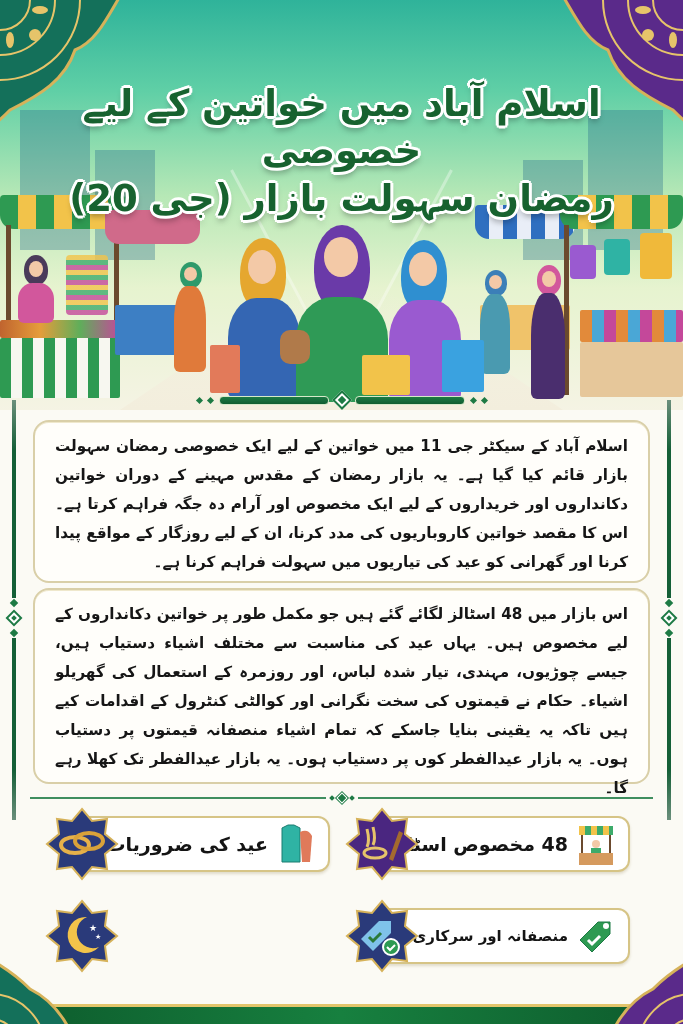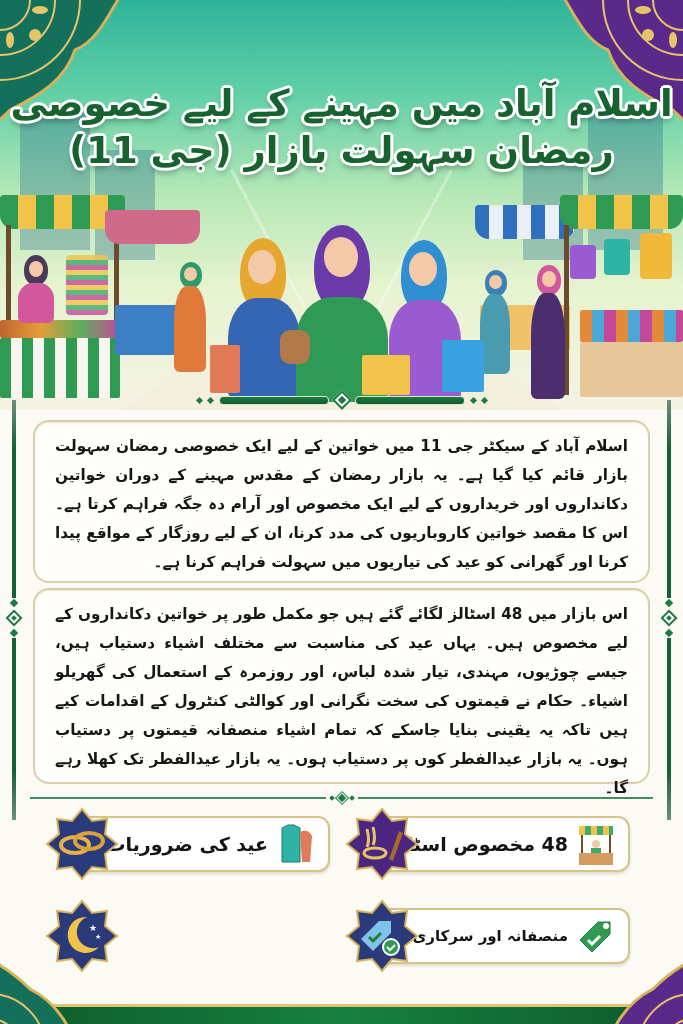--- a/index.html
+++ b/index.html
@@ -219,22 +219,22 @@
         <circle cx="130" cy="20" r="80"></circle>
     </g>
     <g fill="#e6c46a">
       <ellipse cx="90" cy="30" rx="8" ry="4"></ellipse>
         <ellipse cx="120" cy="60" rx="4" ry="8"></ellipse>
         <ellipse cx="95" cy="55" rx="6" ry="6"></ellipse>
     </g>
   </svg>
 
   <div class="title-wrap">
-    <div class="title-line">اسلام آباد میں مہینے کے لیے خصوصی</div>
-    <div class="title-line">رمضان سہولت بازار (جی 11)</div>
+    <div class="title-line">اسلام آباد میں خواتین کے لیے خصوصی</div>
+    <div class="title-line">رمضان سہولت بازار (جی 20)</div>
   </div>
 
   <div class="hero-divider">
     <span class="hd-dot"></span>
       <span class="hd-dot"></span>
     <span class="hd-bar"></span>
     <span class="hd-diamond"></span>
     <span class="hd-bar"></span>
     <span class="hd-dot"></span>
       <span class="hd-dot"></span>

